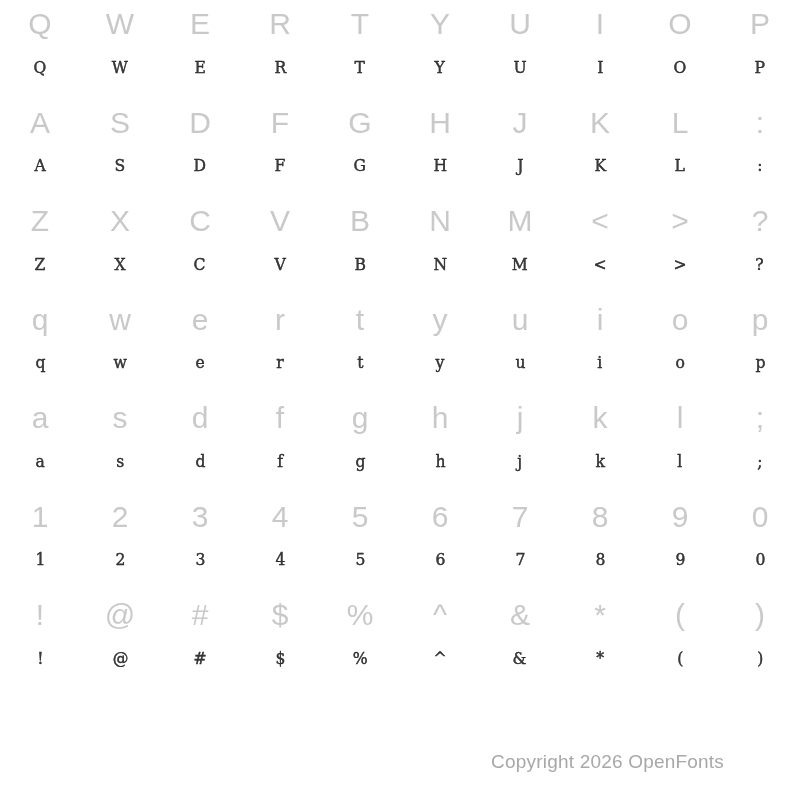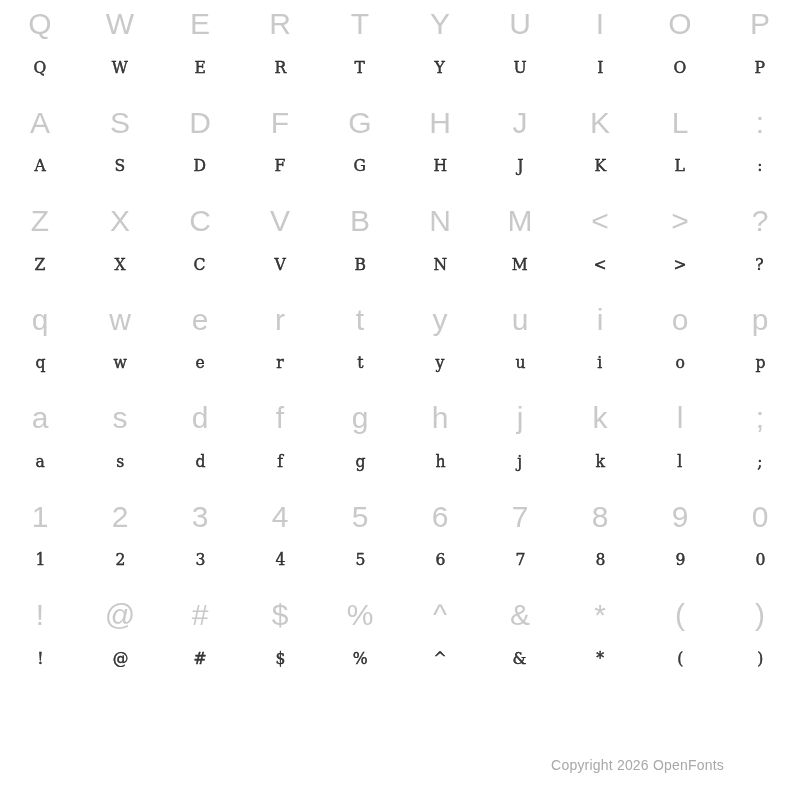--- a/index.html
+++ b/index.html
@@ -62,21 +62,21 @@
     justify-content: center;
     -webkit-text-stroke: 0.35px #222;
     text-shadow: 0 0 0.4px rgba(0,0,0,0.35);
     transform: scaleX(0.92);
   }
   .copyright {
     position: absolute;
     right: 76px;
     bottom: 27px;
     font-family: "Liberation Sans", sans-serif;
-    font-size: 14px;
+    font-size: 19px;
     color: #a8a8a8;
     letter-spacing: 0.2px;
     white-space: nowrap;
   }
 </style>
 </head>
 <body>
 
 <div id="sheet">
   <div class="grid">

